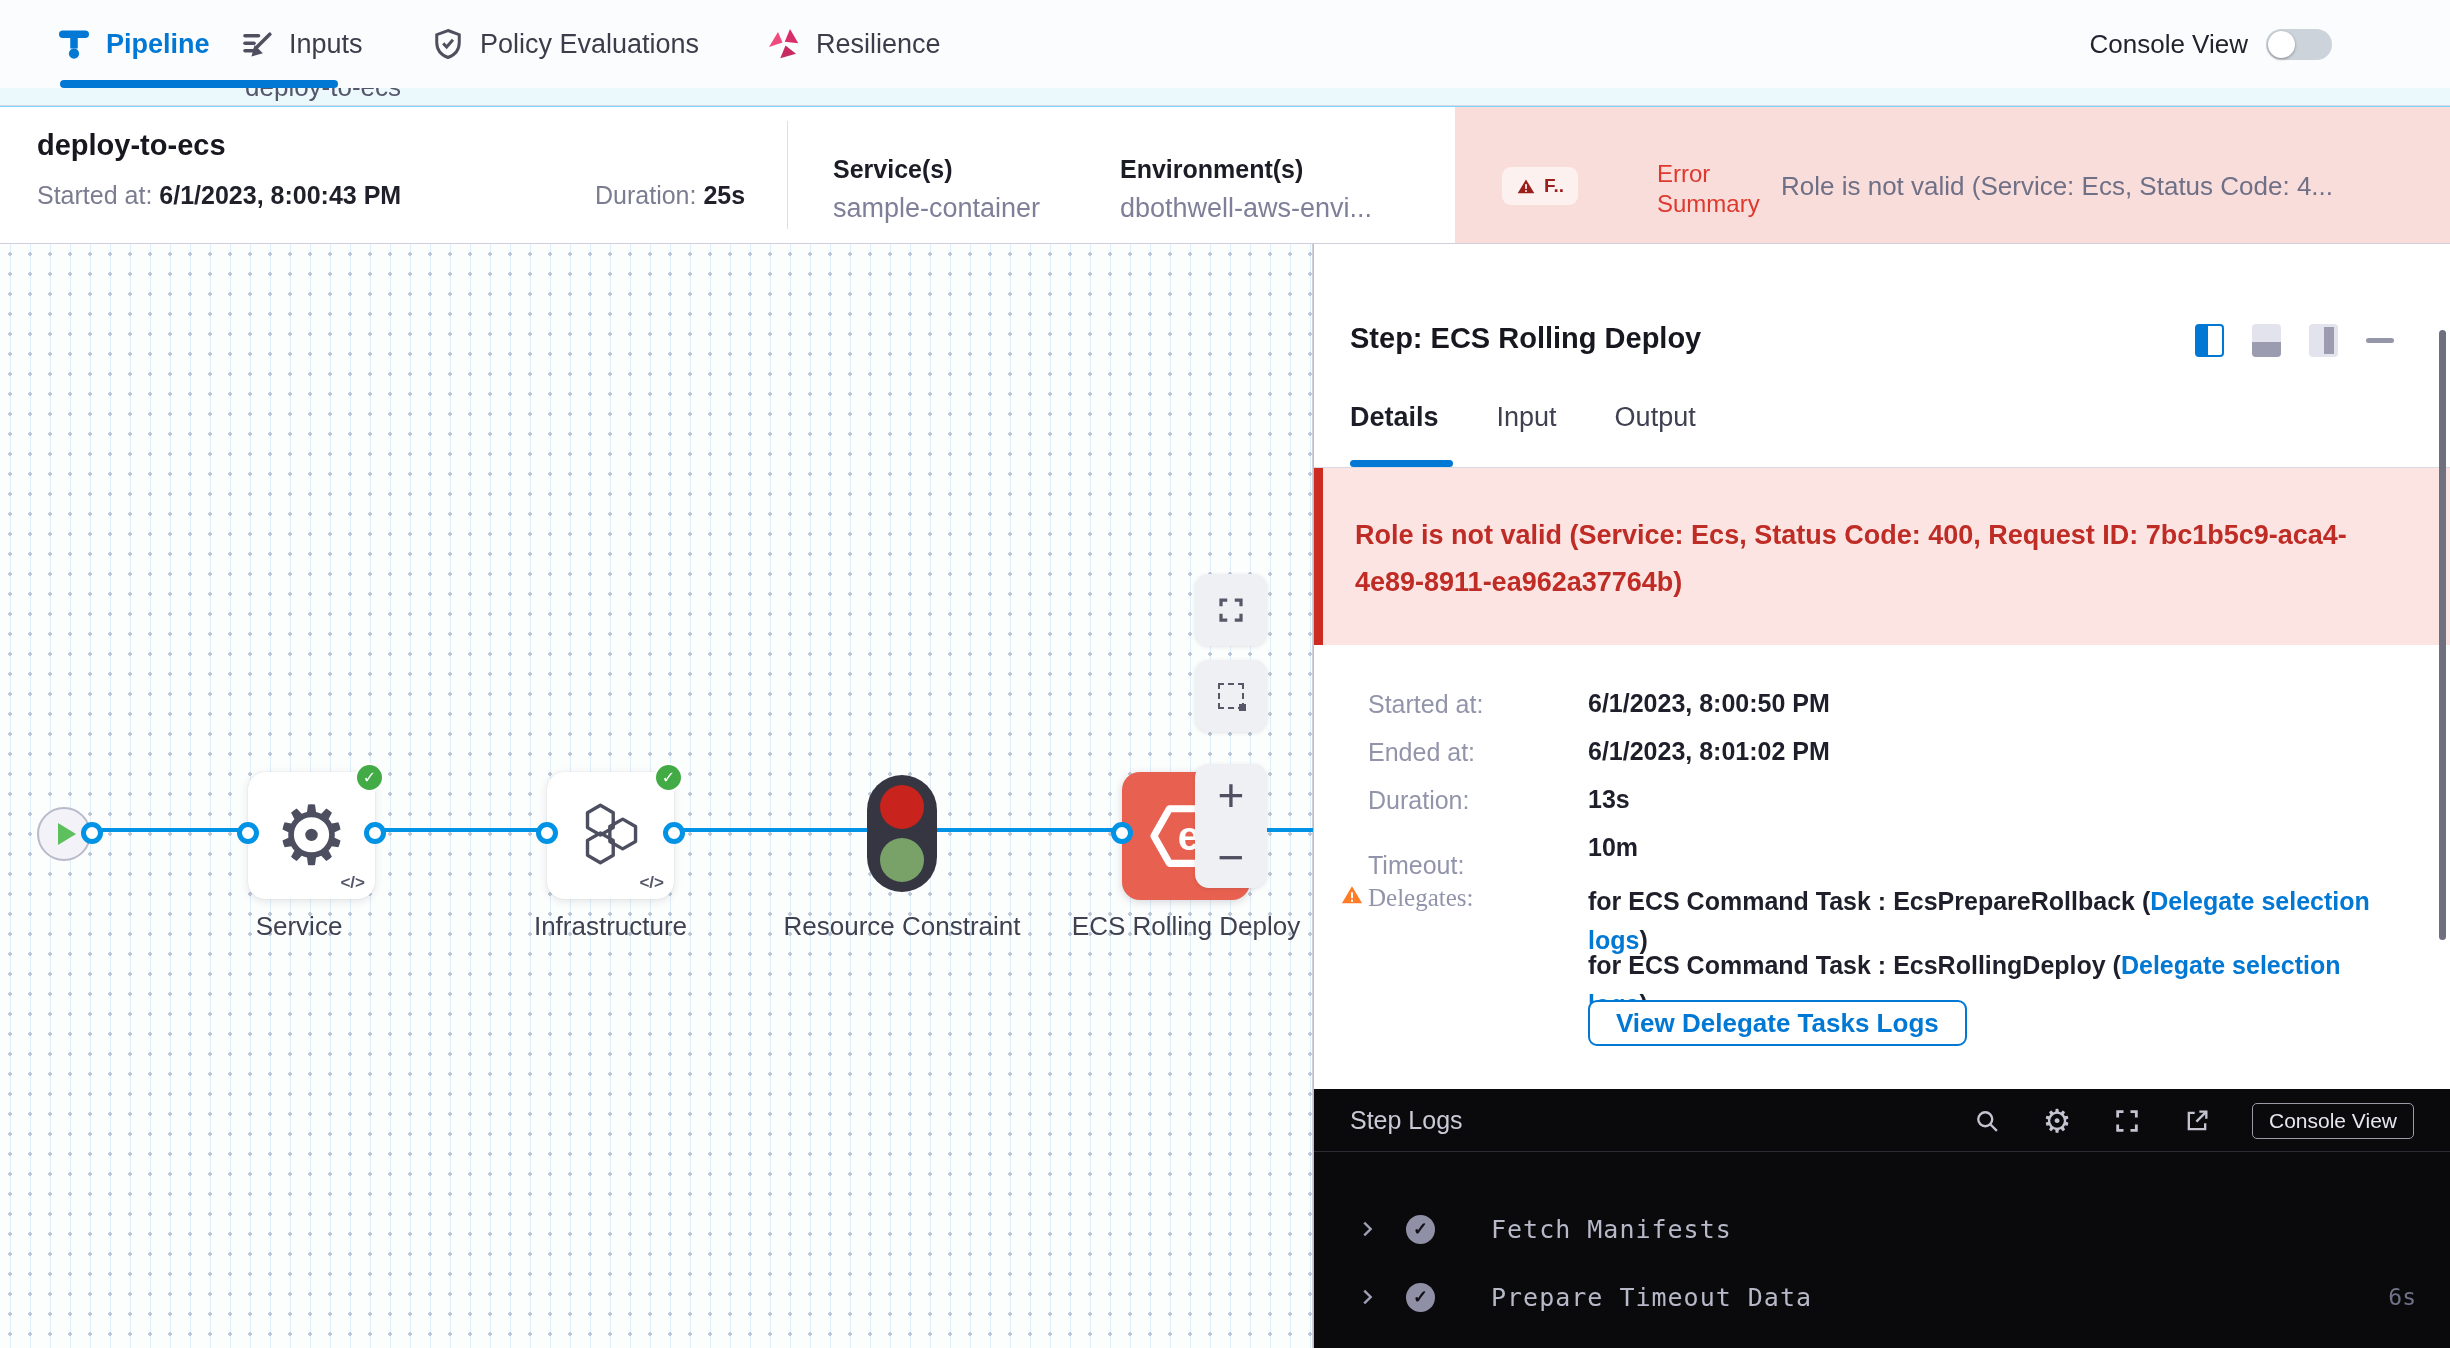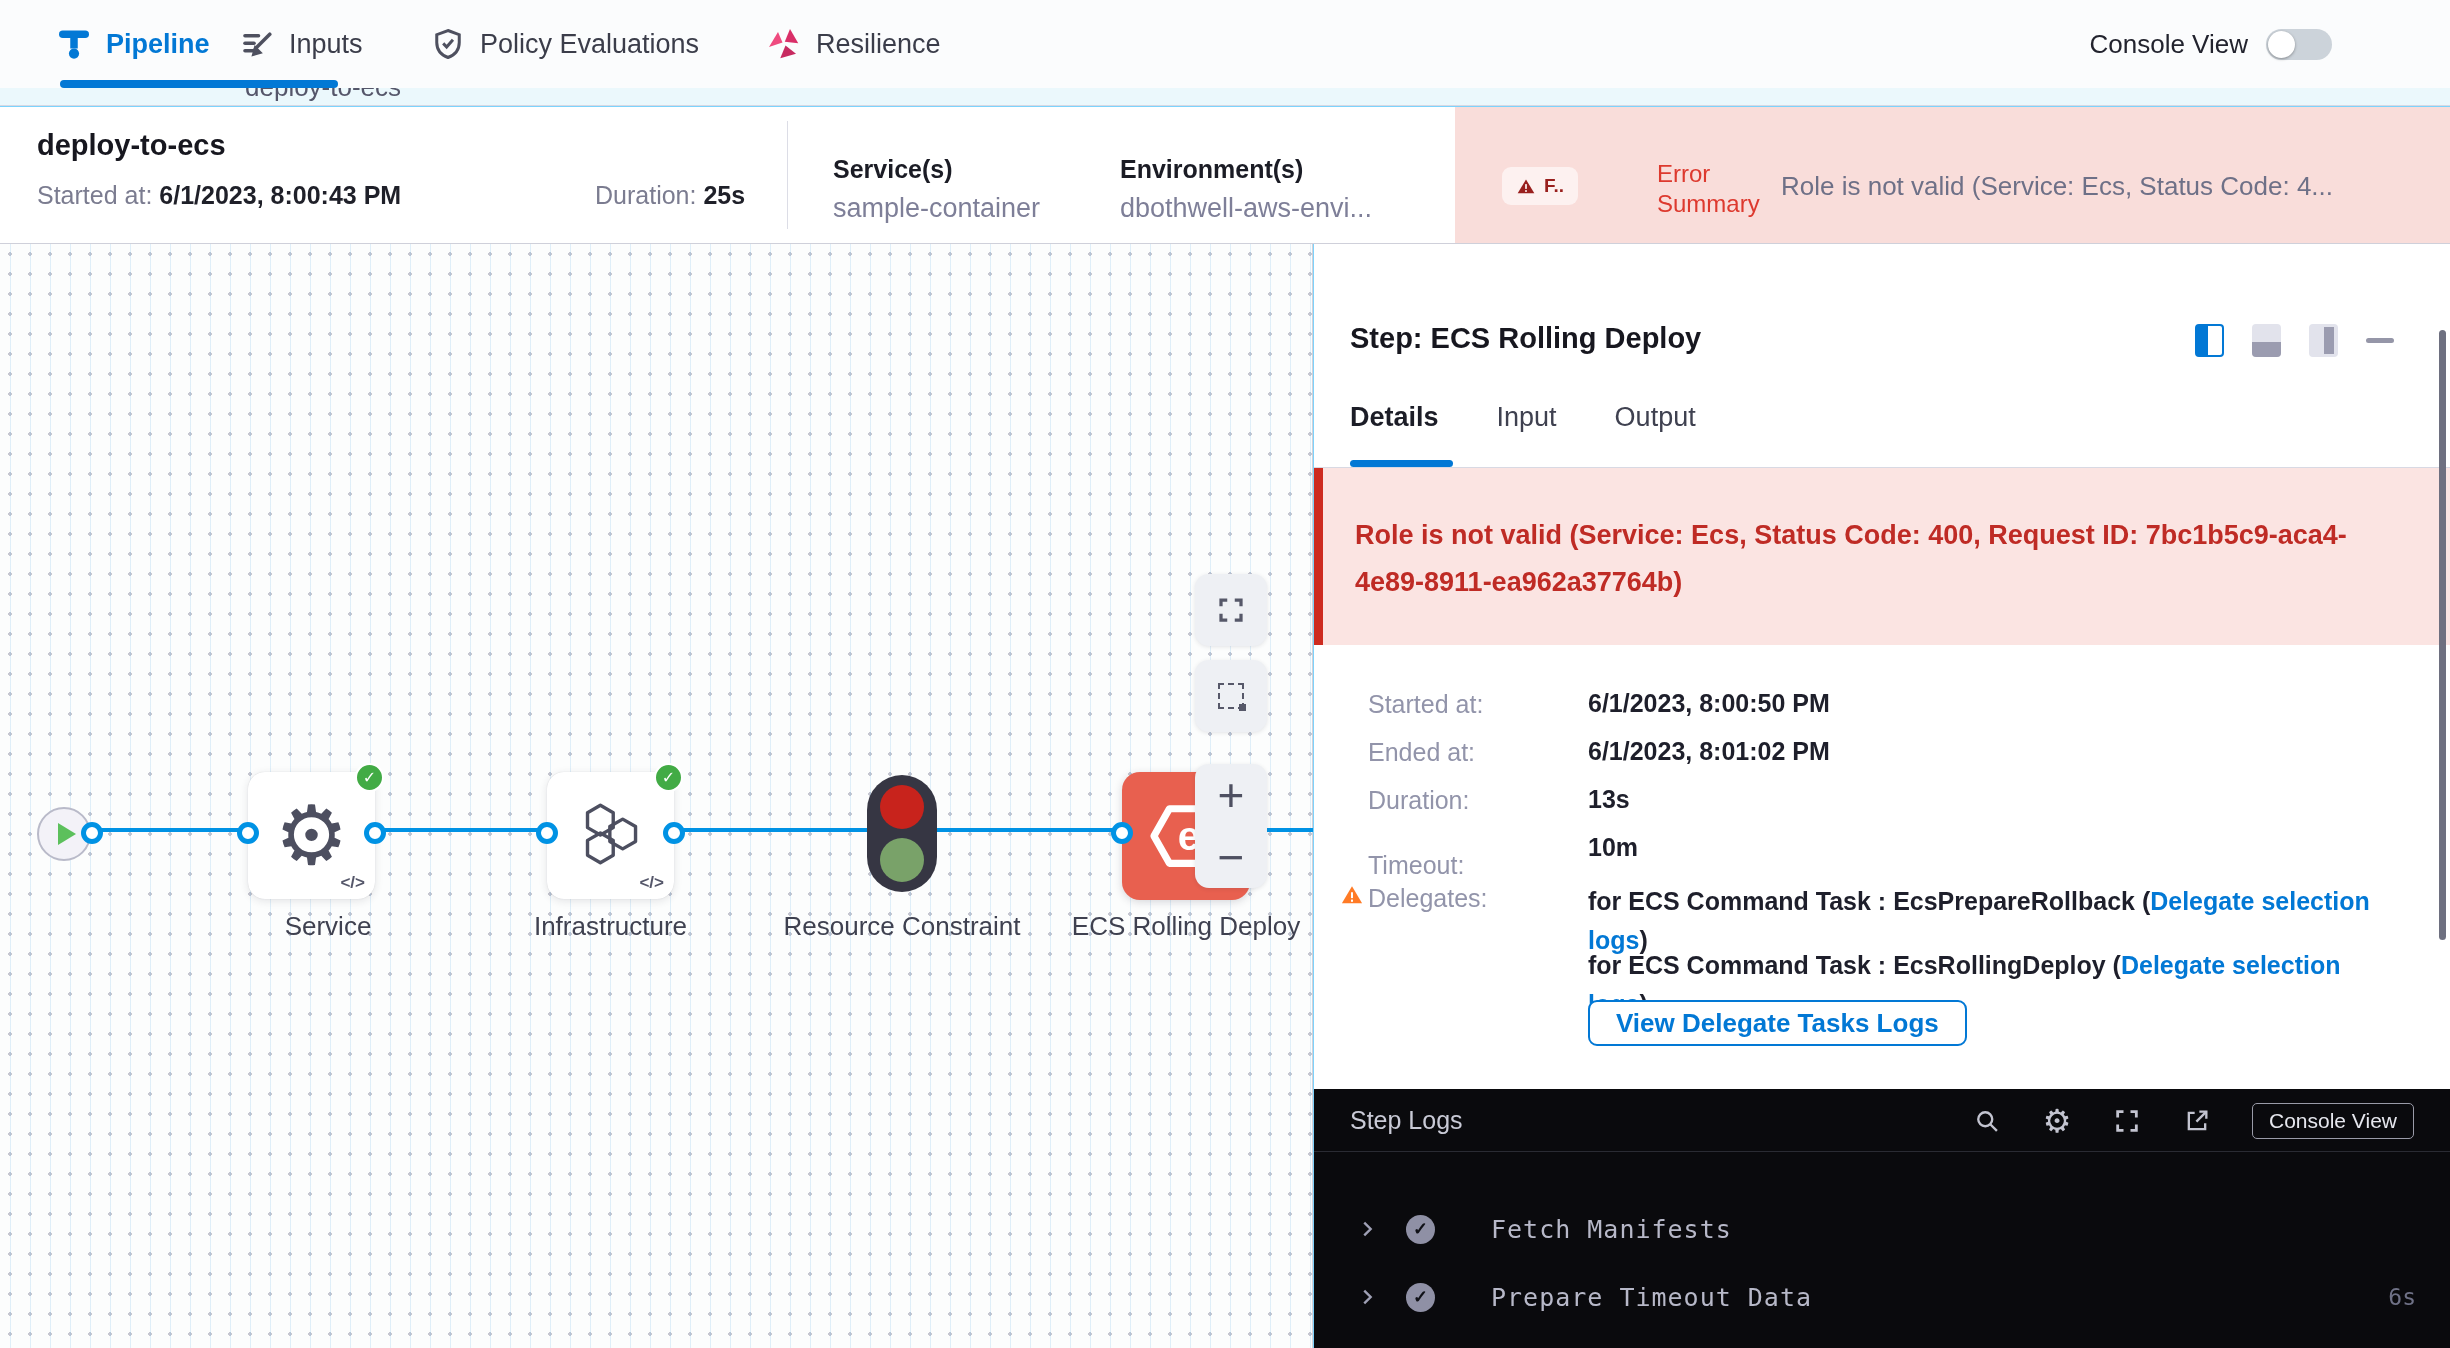--- a/index.html
+++ b/index.html
@@ -242,21 +242,21 @@
     <span class="edge-dot" style="left:364px;"></span>
     <span class="edge-dot" style="left:536px;"></span>
     <span class="edge-dot" style="left:663px;"></span>
     <span class="edge-dot" style="left:1111px;"></span>
 
     <div class="nodecard" style="left:248px; top:528px;">
       <span class="gearglyph">⚙</span>
       <span class="badge-ok">✓</span>
       <span class="codeglyph">&lt;/&gt;</span>
     </div>
-    <div class="node-label" style="left:233px; top:662px; width:190px;">Service</div>
+    <div class="node-label" style="left:204px; top:662px; width:190px;">Service</div>
 
     <div class="nodecard" style="left:547px; top:528px;">
       <span>
         <svg width="68" height="68" viewBox="0 0 64 64" fill="none" stroke="#4d4f60" stroke-width="3.2" stroke-linejoin="round">
           <polygon points="22,5 34.1,12 34.1,26 22,33 9.9,26 9.9,12"></polygon>
           <polygon points="43,18 55.1,25 55.1,39 43,46 30.9,39 30.9,25"></polygon>
           <polygon points="22,31 34.1,38 34.1,52 22,59 9.9,52 9.9,38"></polygon>
         </svg>
       </span>
       <span class="badge-ok">✓</span>
@@ -334,21 +334,21 @@
     <div class="detrow" style="top:607px;">
       <span class="dlabel">Timeout:</span>
     </div>
     <div class="dvalue" style="top:589px;">10m</div>
 
     <svg class="warn-ic" style="top:640px;" viewBox="0 0 24 24">
       <path d="M12 2.5 L23 21 H1 Z" fill="#ff7b26"></path>
         <rect x="10.9" y="9" width="2.2" height="6.4" fill="#fff"></rect>
         <rect x="10.9" y="17" width="2.2" height="2.4" fill="#fff"></rect>
     </svg>
-    <div class="detrow" style="top:640px;">
+    <div class="detrow" style="top:640px;font-family:Liberation Serif, serif;">
       <span class="dlabel">Delegates:</span>
     </div>
     <div class="dele-val" style="top:638px;">
       <span>for ECS Command Task : EcsPrepareRollback (</span><a>Delegate selection logs</a><span>)</span>
     </div>
     <div class="dele-val" style="top:702px;">
       <span>for ECS Command Task : EcsRollingDeploy (</span><a>Delegate selection logs</a><span>)</span>
     </div>
     <div class="vdt-btn">View Delegate Tasks Logs</div>
 

